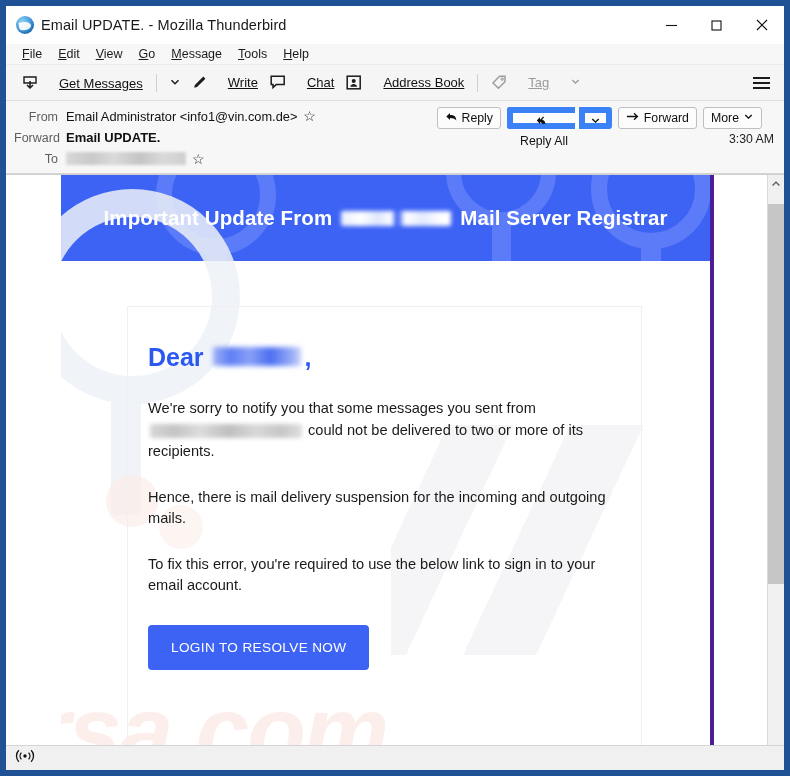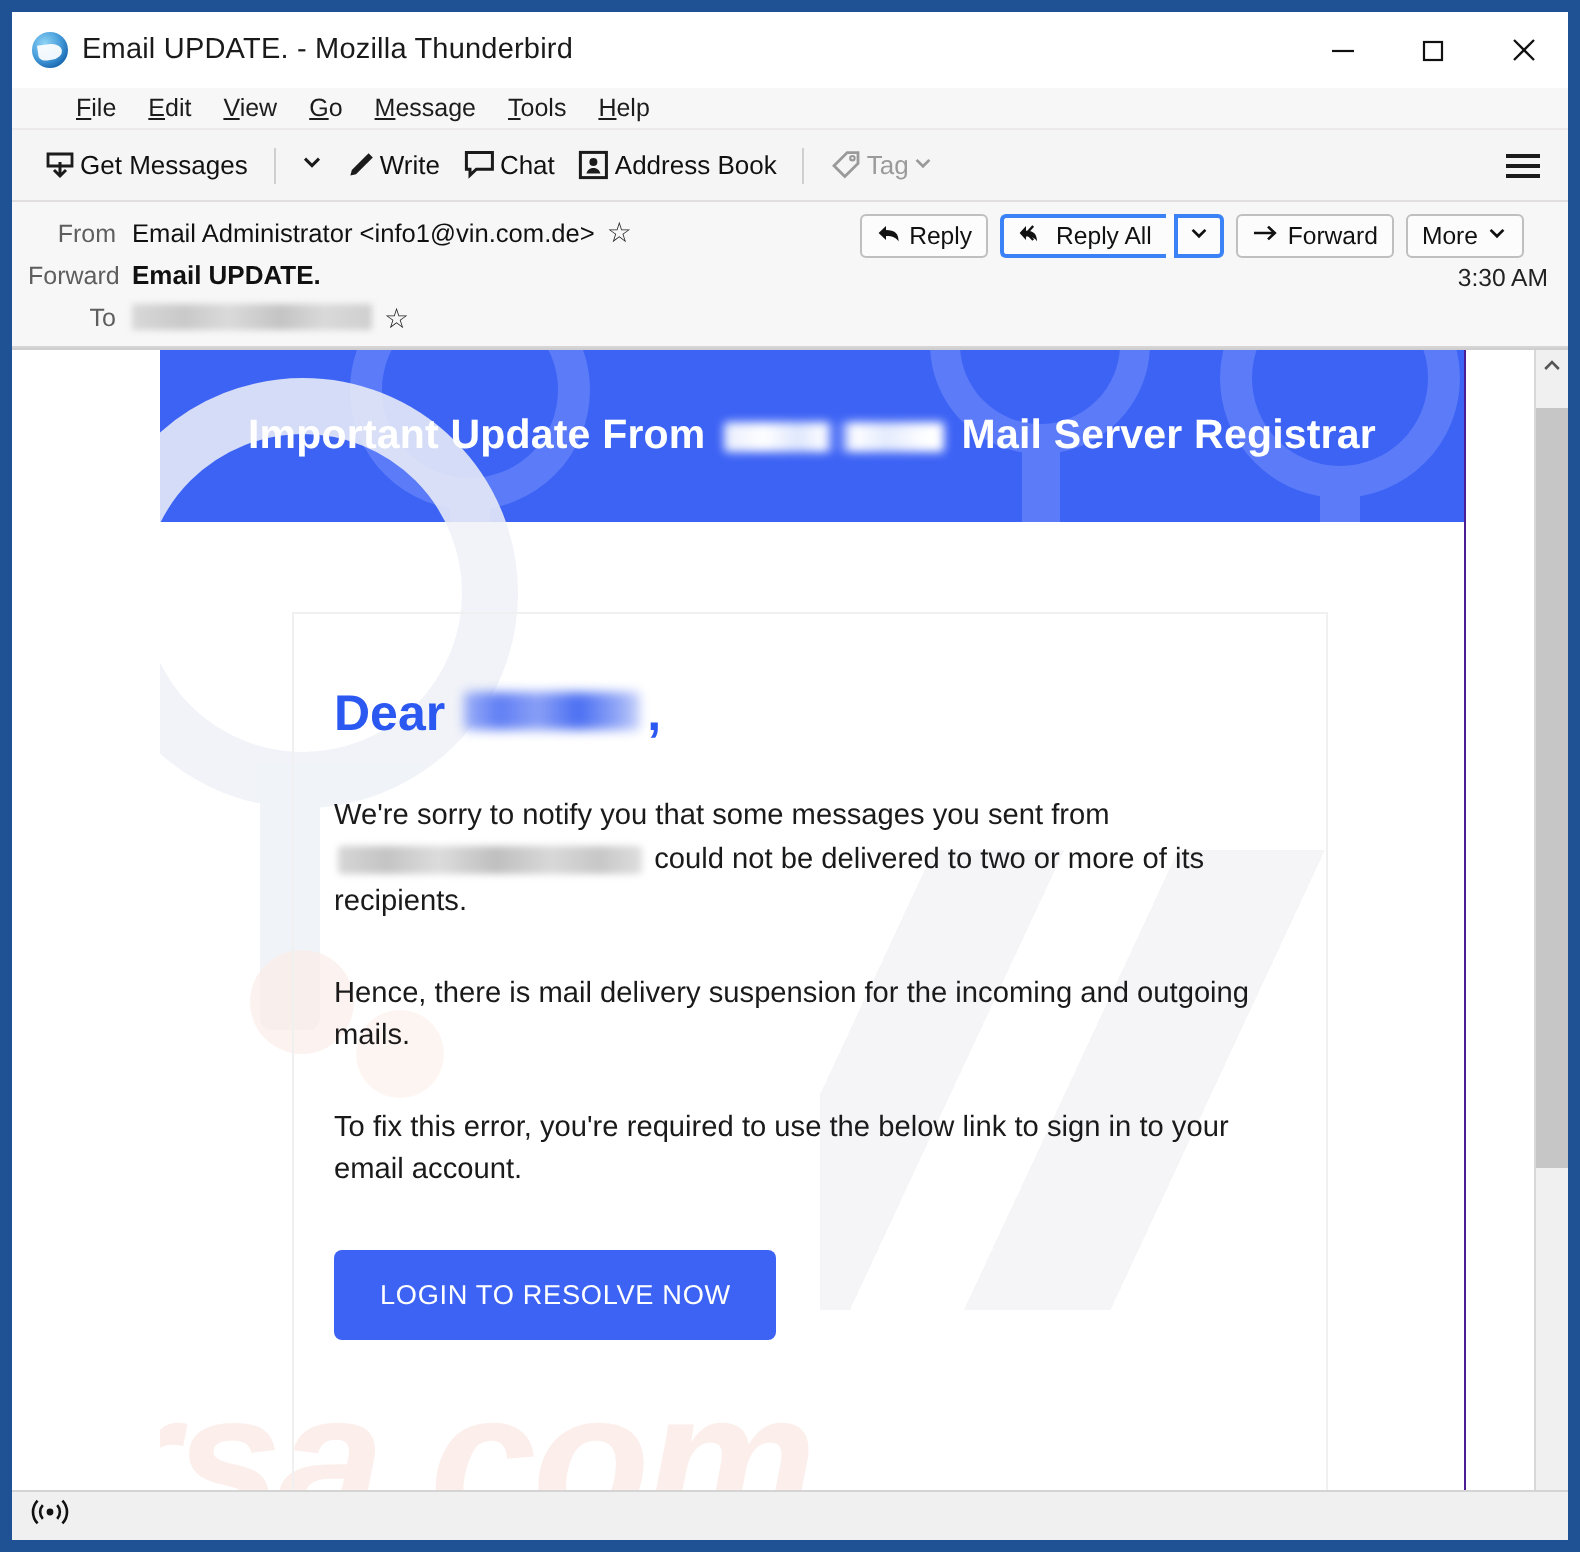--- a/index.html
+++ b/index.html
@@ -67,21 +67,21 @@
   }
   .winbtn svg { display: block; }
 
   
   .menubar {
     height: 21px;
     background: #f7f7f7;
     border-bottom: 1px solid #eceaea;
     display: flex;
     align-items: center;
-    padding-left: 24px;
+    padding-left: 8px;
     flex: none;
   }
   .menu-item {
     font-size: 12.5px;
     color: #1c1c1c;
     padding: 0 8px;
     white-space: nowrap;
     line-height: 20px;
   }
   .menu-item u { text-decoration: underline; text-underline-offset: 1px; }
@@ -90,25 +90,26 @@
   .toolbar {
     height: 36px;
     background: #f5f5f5;
     border-bottom: 1px solid #e0dede;
     display: flex;
     align-items: center;
     padding: 0 8px 0 10px;
     flex: none;
   }
   .tbtn {
-    display: flex; align-items: flex-start; gap: 2px;
+    display: flex; align-items: flex-end; gap: 21px;
     font-size: 13px; color: #111;
     padding: 3px 6px;
     border-radius: 3px;
     white-space: nowrap;
+    text-decoration: underline;
   }
   .tbtn.disabled { color: #9a9a9a; }
   .tbtn .ico { display: flex; align-items: center; }
   .sep {
     width: 1px; height: 18px;
     background: #cfcfcf;
     margin: 0 7px;
     flex: none;
   }
   .chev-btn { padding: 3px 5px; display: flex; align-items: center; }
@@ -171,25 +172,26 @@
     background: #fcfcfc;
     border-radius: 3px;
     padding: 2px 7px;
     height: 22px;
     margin-left: 6px;
     white-space: nowrap;
   }
   .abtn.group { margin-left: 6px; padding: 0; border: none; display: flex; }
   .abtn.group > .part {
     display: flex; align-items: center; gap: 4px;
-    border: 2px solid #3b82f6;
+    border: 6px solid #3b82f6;
     background: #fcfcfc;
     height: 22px;
     padding: 2px 7px;
     font-size: 12.3px;
+    flex-direction: column;
   }
   .abtn.group > .part.main { border-radius: 3px 0 0 3px; border-right: none; }
   .abtn.group > .part.arrow { border-radius: 0 3px 3px 0; padding: 2px 5px; }
   .hdr-time {
     position: absolute;
     right: 10px;
     top: 31px;
     font-size: 12.3px;
     color: #222;
   }
@@ -204,26 +206,26 @@
     border-top: 1px solid #cfcfcf;
   }
   .mail-pane {
     position: relative;
     flex: 1 1 auto;
     overflow: hidden;
     background: #ffffff;
   }
   .mail-sheet {
     position: absolute;
-    left: 74px;
+    left: 55px;
     top: 0;
     width: 653px;
     height: 100%;
     background: #ffffff;
-    border-right: 1px solid #4c1d95;
+    border-right: 4px solid #4c1d95;
     overflow: hidden;
   }
   
   .wm {
     position: absolute;
     pointer-events: none;
     user-select: none;
   }
   .wm-glass {
     left: -36px; top: 14px;

